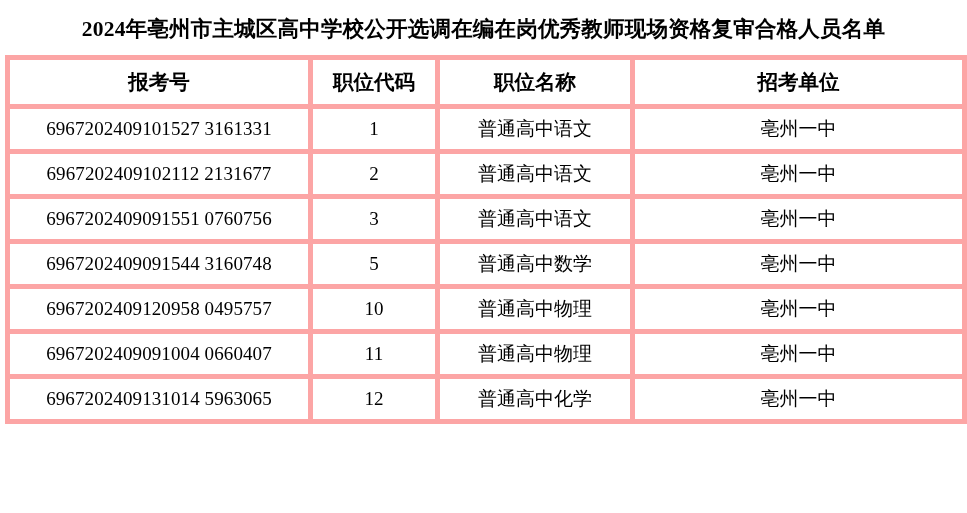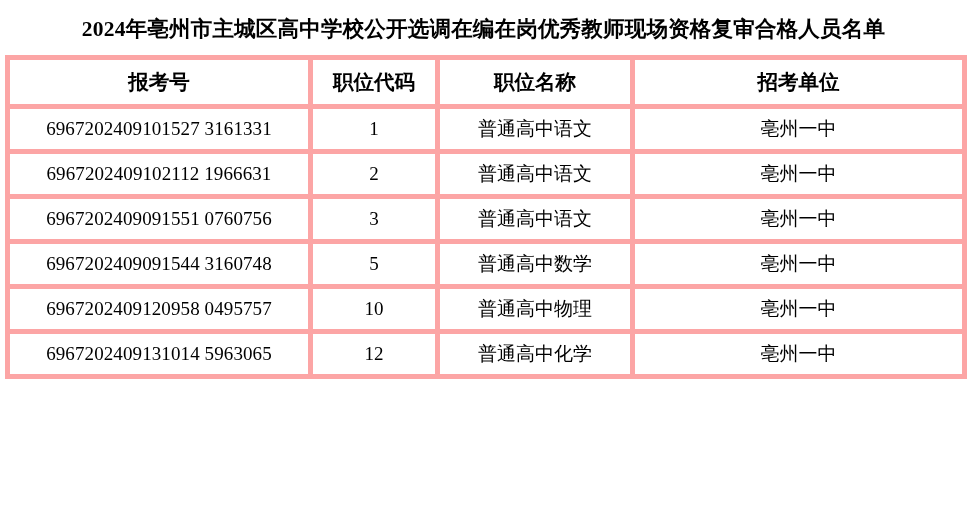--- a/index.html
+++ b/index.html
@@ -84,21 +84,21 @@
       </tr>
     </thead>
     <tbody>
       <tr>
         <td class="apply-no">6967202409101527 3161331</td>
         <td>1</td>
         <td>普通高中语文</td>
         <td>亳州一中</td>
       </tr>
       <tr>
-        <td class="apply-no">6967202409102112 1966631</td>
+        <td class="apply-no">6967202409102112 2131677</td>
         <td>2</td>
         <td>普通高中语文</td>
         <td>亳州一中</td>
       </tr>
       <tr>
         <td class="apply-no">6967202409091551 0760756</td>
         <td>3</td>
         <td>普通高中语文</td>
         <td>亳州一中</td>
       </tr>
@@ -108,20 +108,26 @@
         <td>普通高中数学</td>
         <td>亳州一中</td>
       </tr>
       <tr>
         <td class="apply-no">6967202409120958 0495757</td>
         <td>10</td>
         <td>普通高中物理</td>
         <td>亳州一中</td>
       </tr>
       <tr>
+        <td class="apply-no">6967202409091004 0660407</td>
+        <td>11</td>
+        <td>普通高中物理</td>
+        <td>亳州一中</td>
+      </tr>
+      <tr>
         <td class="apply-no">6967202409131014 5963065</td>
         <td>12</td>
         <td>普通高中化学</td>
         <td>亳州一中</td>
       </tr>
     </tbody>
   </table>
 
 </div>
 

